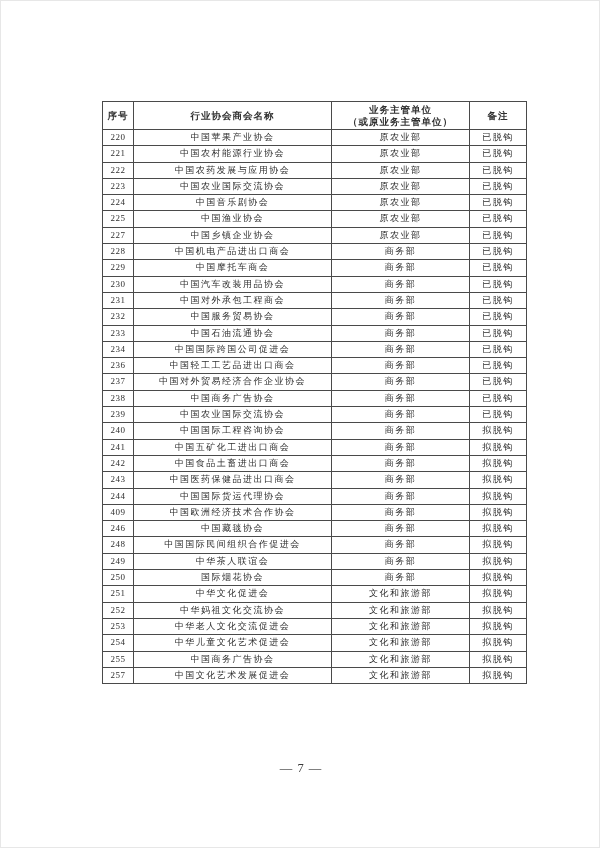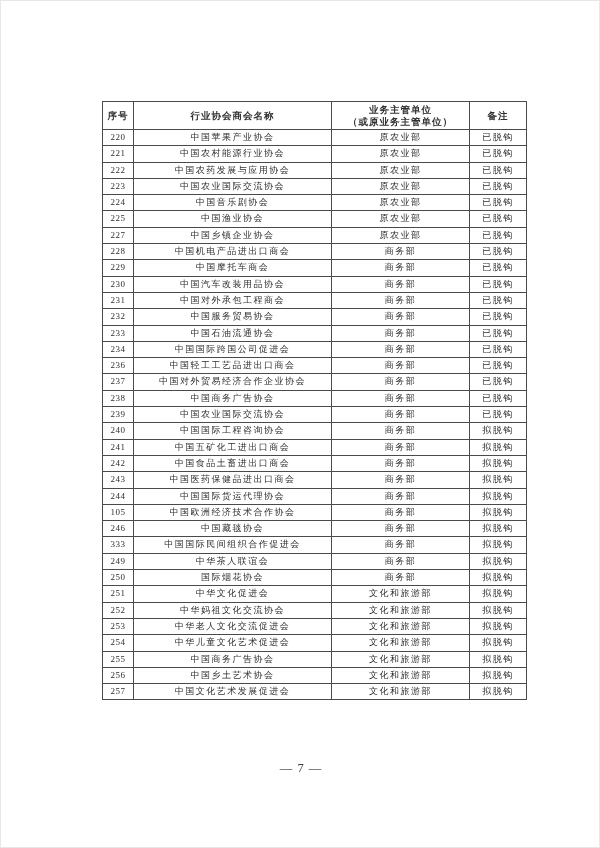--- a/index.html
+++ b/index.html
@@ -227,33 +227,33 @@
           <td class="cell-unit">商务部</td>
           <td class="cell-note">拟脱钩</td>
         </tr>
         <tr>
           <td class="cell-no">244</td>
           <td class="cell-name">中国国际货运代理协会</td>
           <td class="cell-unit">商务部</td>
           <td class="cell-note">拟脱钩</td>
         </tr>
         <tr>
-          <td class="cell-no">105</td>
+          <td class="cell-no">409</td>
           <td class="cell-name">中国欧洲经济技术合作协会</td>
           <td class="cell-unit">商务部</td>
           <td class="cell-note">拟脱钩</td>
         </tr>
         <tr>
           <td class="cell-no">246</td>
           <td class="cell-name">中国藏毯协会</td>
           <td class="cell-unit">商务部</td>
           <td class="cell-note">拟脱钩</td>
         </tr>
         <tr>
-          <td class="cell-no">333</td>
+          <td class="cell-no">248</td>
           <td class="cell-name">中国国际民间组织合作促进会</td>
           <td class="cell-unit">商务部</td>
           <td class="cell-note">拟脱钩</td>
         </tr>
         <tr>
           <td class="cell-no">249</td>
           <td class="cell-name">中华茶人联谊会</td>
           <td class="cell-unit">商务部</td>
           <td class="cell-note">拟脱钩</td>
         </tr>
@@ -287,26 +287,20 @@
           <td class="cell-unit">文化和旅游部</td>
           <td class="cell-note">拟脱钩</td>
         </tr>
         <tr>
           <td class="cell-no">255</td>
           <td class="cell-name">中国商务广告协会</td>
           <td class="cell-unit">文化和旅游部</td>
           <td class="cell-note">拟脱钩</td>
         </tr>
         <tr>
-          <td class="cell-no">256</td>
-          <td class="cell-name">中国乡土艺术协会</td>
-          <td class="cell-unit">文化和旅游部</td>
-          <td class="cell-note">拟脱钩</td>
-        </tr>
-        <tr>
           <td class="cell-no">257</td>
           <td class="cell-name">中国文化艺术发展促进会</td>
           <td class="cell-unit">文化和旅游部</td>
           <td class="cell-note">拟脱钩</td>
         </tr>
       </tbody>
   </table>
 
   <div class="page-number">— 7 —</div>
 

